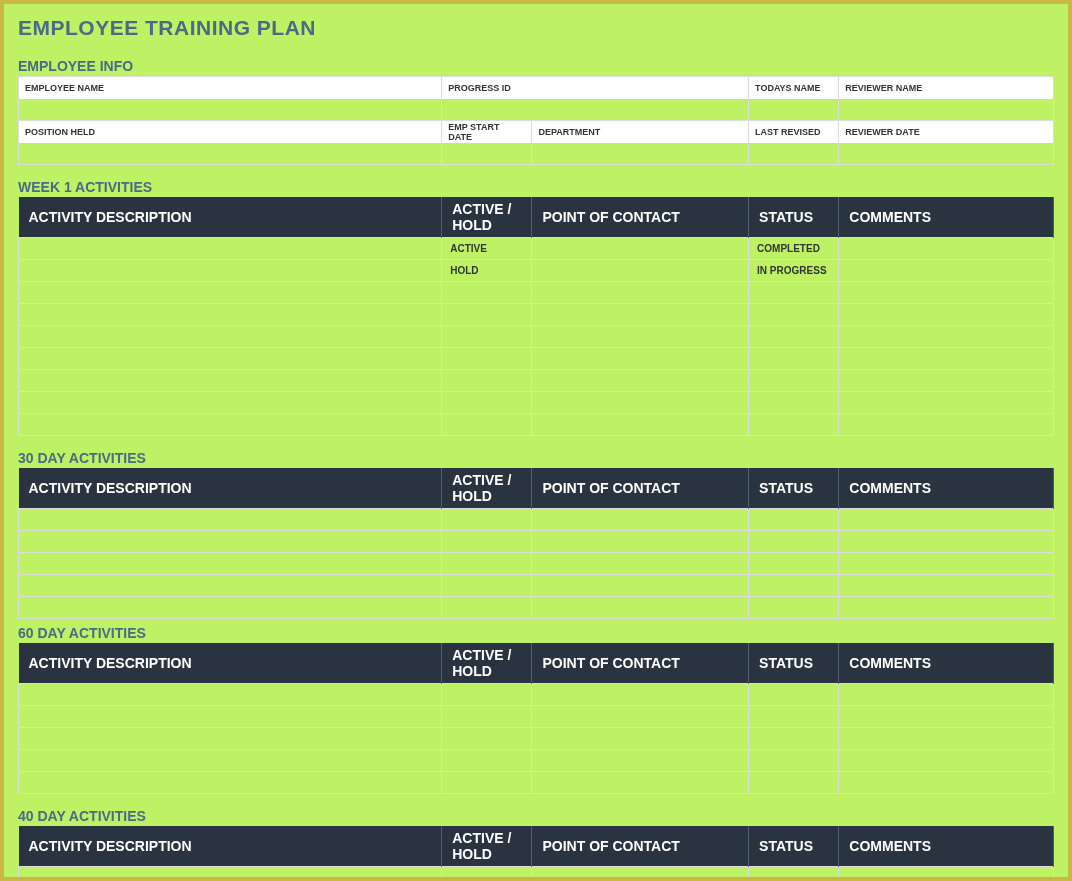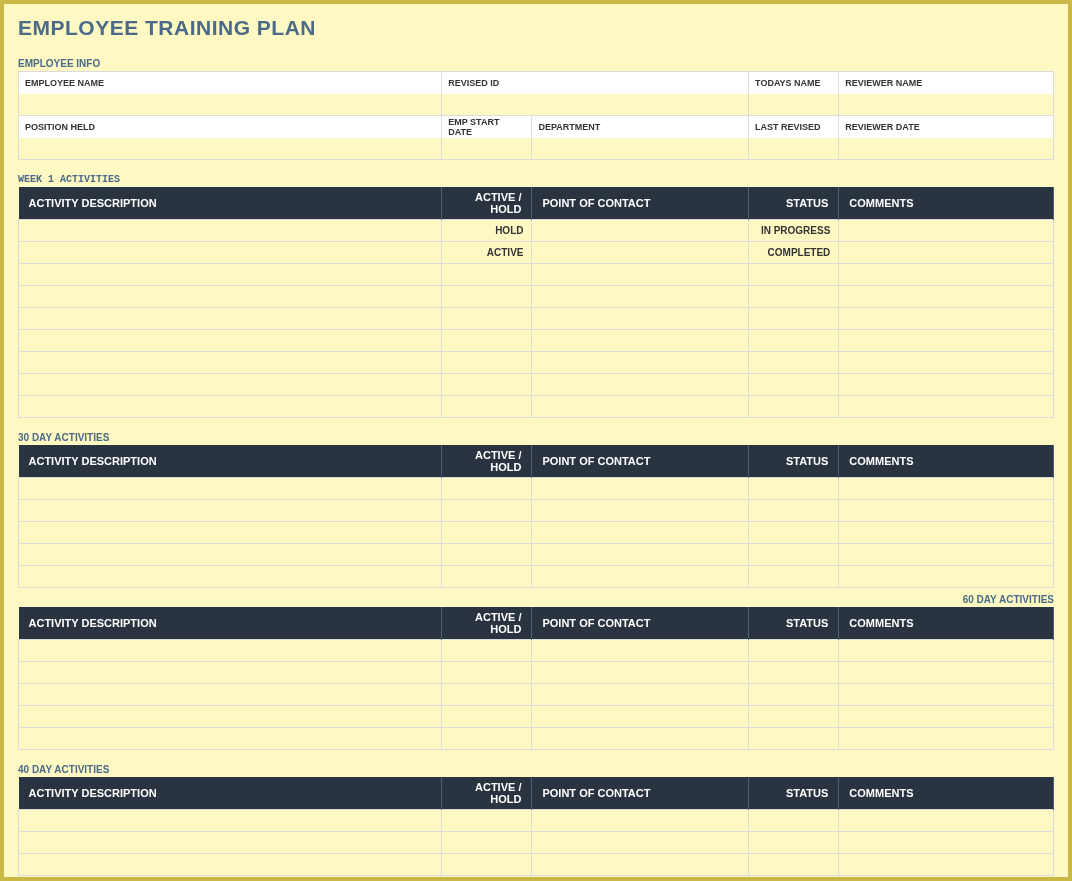--- a/index.html
+++ b/index.html
@@ -7,34 +7,34 @@
     margin: 0;
     padding: 0;
     font-family: Arial, Helvetica, sans-serif;
     background: #fff;
     width: 1072px;
   }
   .frame {
     width: 1072px;
     height: 881px;
     border: 4px solid #c9b846;
-    background: #fef9c3;
+    background: #bef264;
     padding: 10px 14px 0 14px;
     overflow: hidden;
   }
   .title {
     color: #4a6a88;
     font-size: 21px;
     font-weight: bold;
     letter-spacing: 0.5px;
     margin: 2px 0 18px 0;
   }
   .section-title {
     color: #4a6a88;
-    font-size: 10px;
+    font-size: 14px;
     font-weight: bold;
     margin: 6px 0 2px 0;
   }
   
   .info-table {
     width: 100%;
     border-collapse: collapse;
     table-layout: fixed;
   }
   .info-table td {
@@ -56,28 +56,28 @@
   }
   
   .act-table {
     width: 100%;
     border-collapse: collapse;
     table-layout: fixed;
   }
   .act-table th {
     background: #2a3441;
     color: #fff;
-    font-size: 11px;
+    font-size: 14px;
     font-weight: bold;
     text-align: left;
     padding: 4px 10px;
     height: 19px;
     border-right: 1px solid #51606f;
   }
-  .act-table th.center, .act-table td.center { text-align: right; }
+  .act-table th.center, .act-table td.center { text-align: left; }
   .act-table td {
     border: 1px solid #dcdcdc;
     height: 22px;
     font-size: 10px;
     font-weight: bold;
     color: #333;
     padding: 0 8px;
   }
   .col-desc   { width: 422px; }
   .col-ahold  { width: 90px; }
@@ -98,21 +98,21 @@
     <colgroup>
       <col style="width:422px">
         <col style="width:90px">
         <col style="width:216px">
         <col style="width:90px">
         <col style="width:214px">
     </colgroup>
     <tbody>
         <tr>
       <td class="lbl">EMPLOYEE NAME</td>
-      <td class="lbl" colspan="2">REVISED ID</td>
+      <td class="lbl" colspan="2">PROGRESS ID</td>
       <td class="lbl">TODAYS NAME</td>
       <td class="lbl">REVIEWER NAME</td>
     </tr>
     <tr>
       <td class="val"></td>
       <td class="val" colspan="2"></td>
       <td class="val"></td>
       <td class="val"></td>
     </tr>
     <tr>
@@ -126,51 +126,51 @@
       <td class="val"></td>
       <td class="val"></td>
       <td class="val"></td>
       <td class="val"></td>
       <td class="val"></td>
     </tr>
   </tbody>
     </table>
 
   <div id="sections-host">
-      <div class="section-title" style="margin-top: 14px; font-family: Liberation Mono, monospace;">WEEK 1 ACTIVITIES</div>
+      <div class="section-title" style="margin-top: 14px;">WEEK 1 ACTIVITIES</div>
       <table class="act-table">
         <colgroup>
           <col class="col-desc">
           <col class="col-ahold">
           <col class="col-poc">
           <col class="col-status">
           <col class="col-com">
         </colgroup>
         <thead>
           <tr>
             <th>ACTIVITY DESCRIPTION</th>
             <th class="center">ACTIVE / HOLD</th>
             <th>POINT OF CONTACT</th>
             <th class="center">STATUS</th>
             <th>COMMENTS</th>
           </tr>
         </thead>
         <tbody>
           <tr>
             <td></td>
+            <td class="center">ACTIVE</td>
+            <td></td>
+            <td class="center">COMPLETED</td>
+            <td></td>
+          </tr>
+          <tr>
+            <td></td>
             <td class="center">HOLD</td>
             <td></td>
             <td class="center">IN PROGRESS</td>
-            <td></td>
-          </tr>
-          <tr>
-            <td></td>
-            <td class="center">ACTIVE</td>
-            <td></td>
-            <td class="center">COMPLETED</td>
             <td></td>
           </tr>
           <tr>
             <td></td>
             <td class="center"></td>
             <td></td>
             <td class="center"></td>
             <td></td>
           </tr>
           <tr>
@@ -266,21 +266,21 @@
           </tr>
           <tr>
             <td></td>
             <td class="center"></td>
             <td></td>
             <td class="center"></td>
             <td></td>
           </tr>
         </tbody>
       </table>
-      <div class="section-title" style=" text-align: right;">60 DAY ACTIVITIES</div>
+      <div class="section-title" style="">60 DAY ACTIVITIES</div>
       <table class="act-table">
         <colgroup>
           <col class="col-desc">
           <col class="col-ahold">
           <col class="col-poc">
           <col class="col-status">
           <col class="col-com">
         </colgroup>
         <thead>
           <tr>

